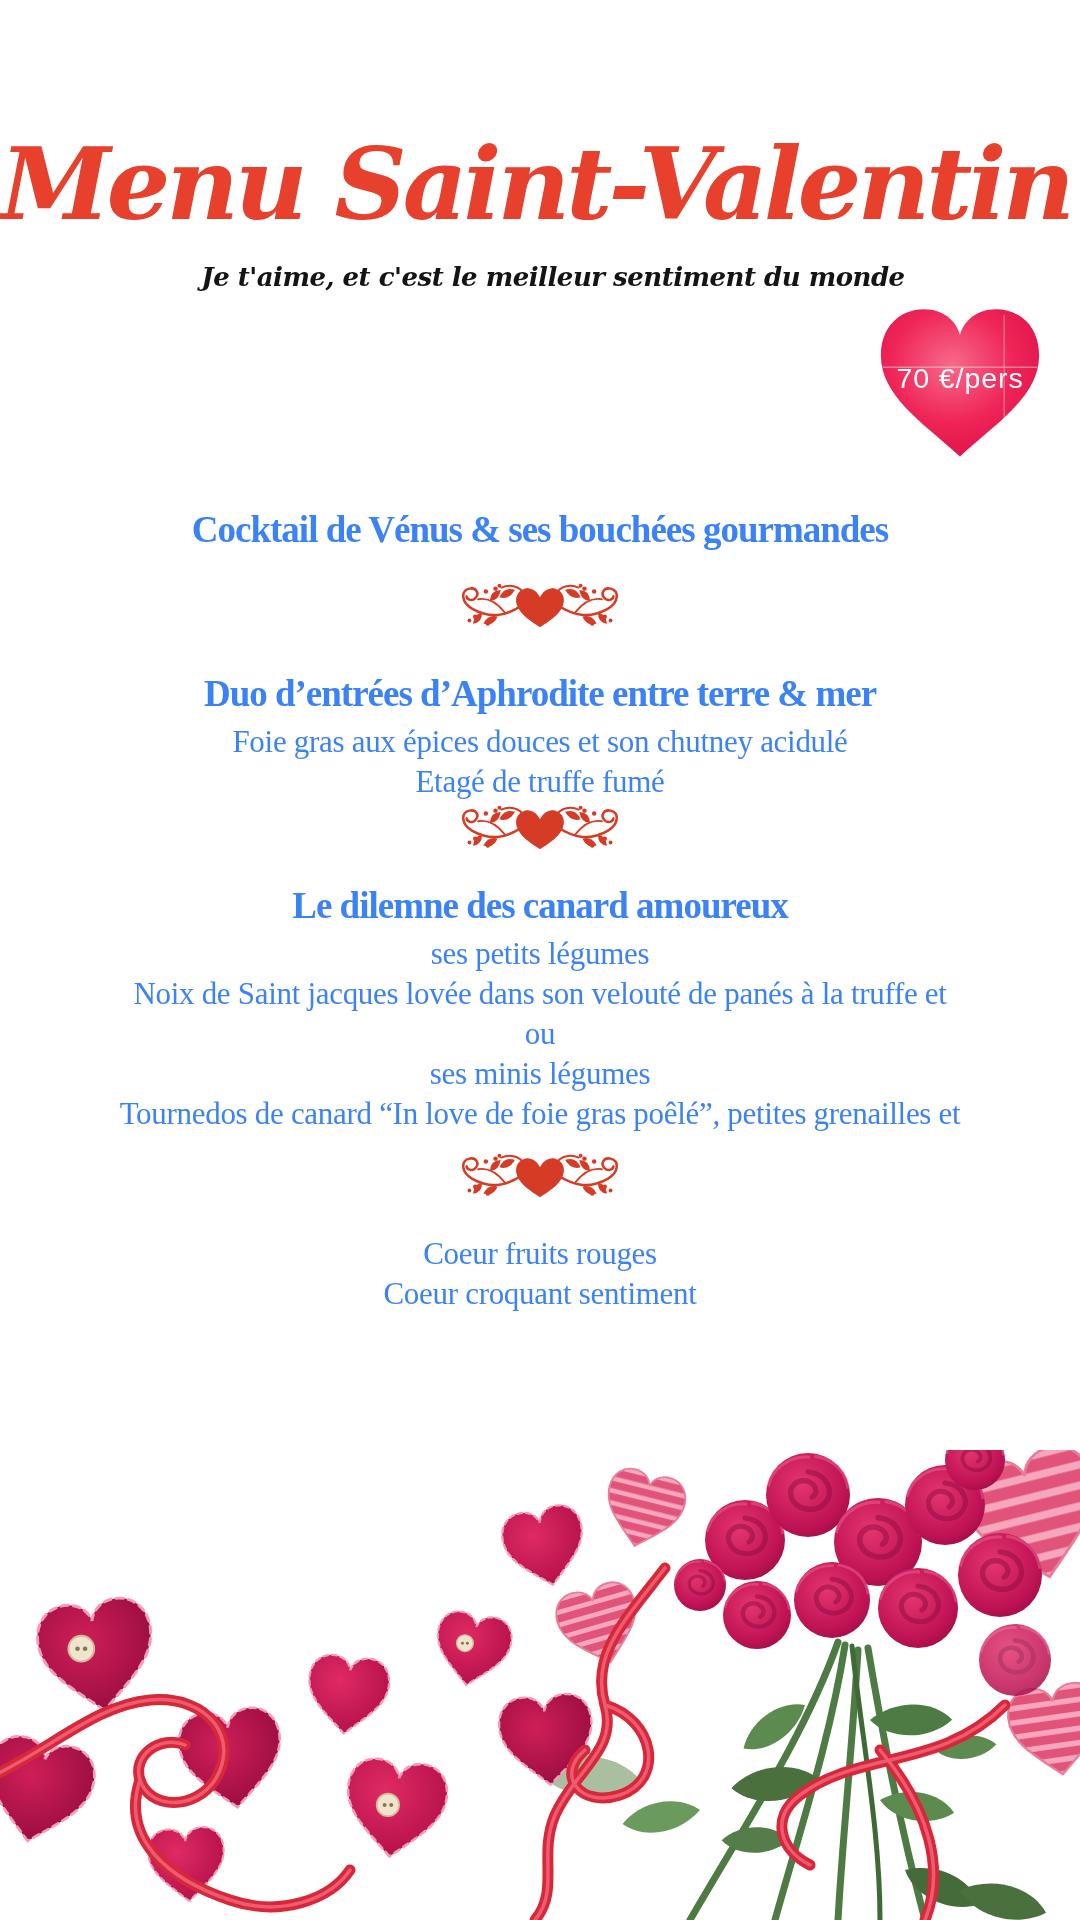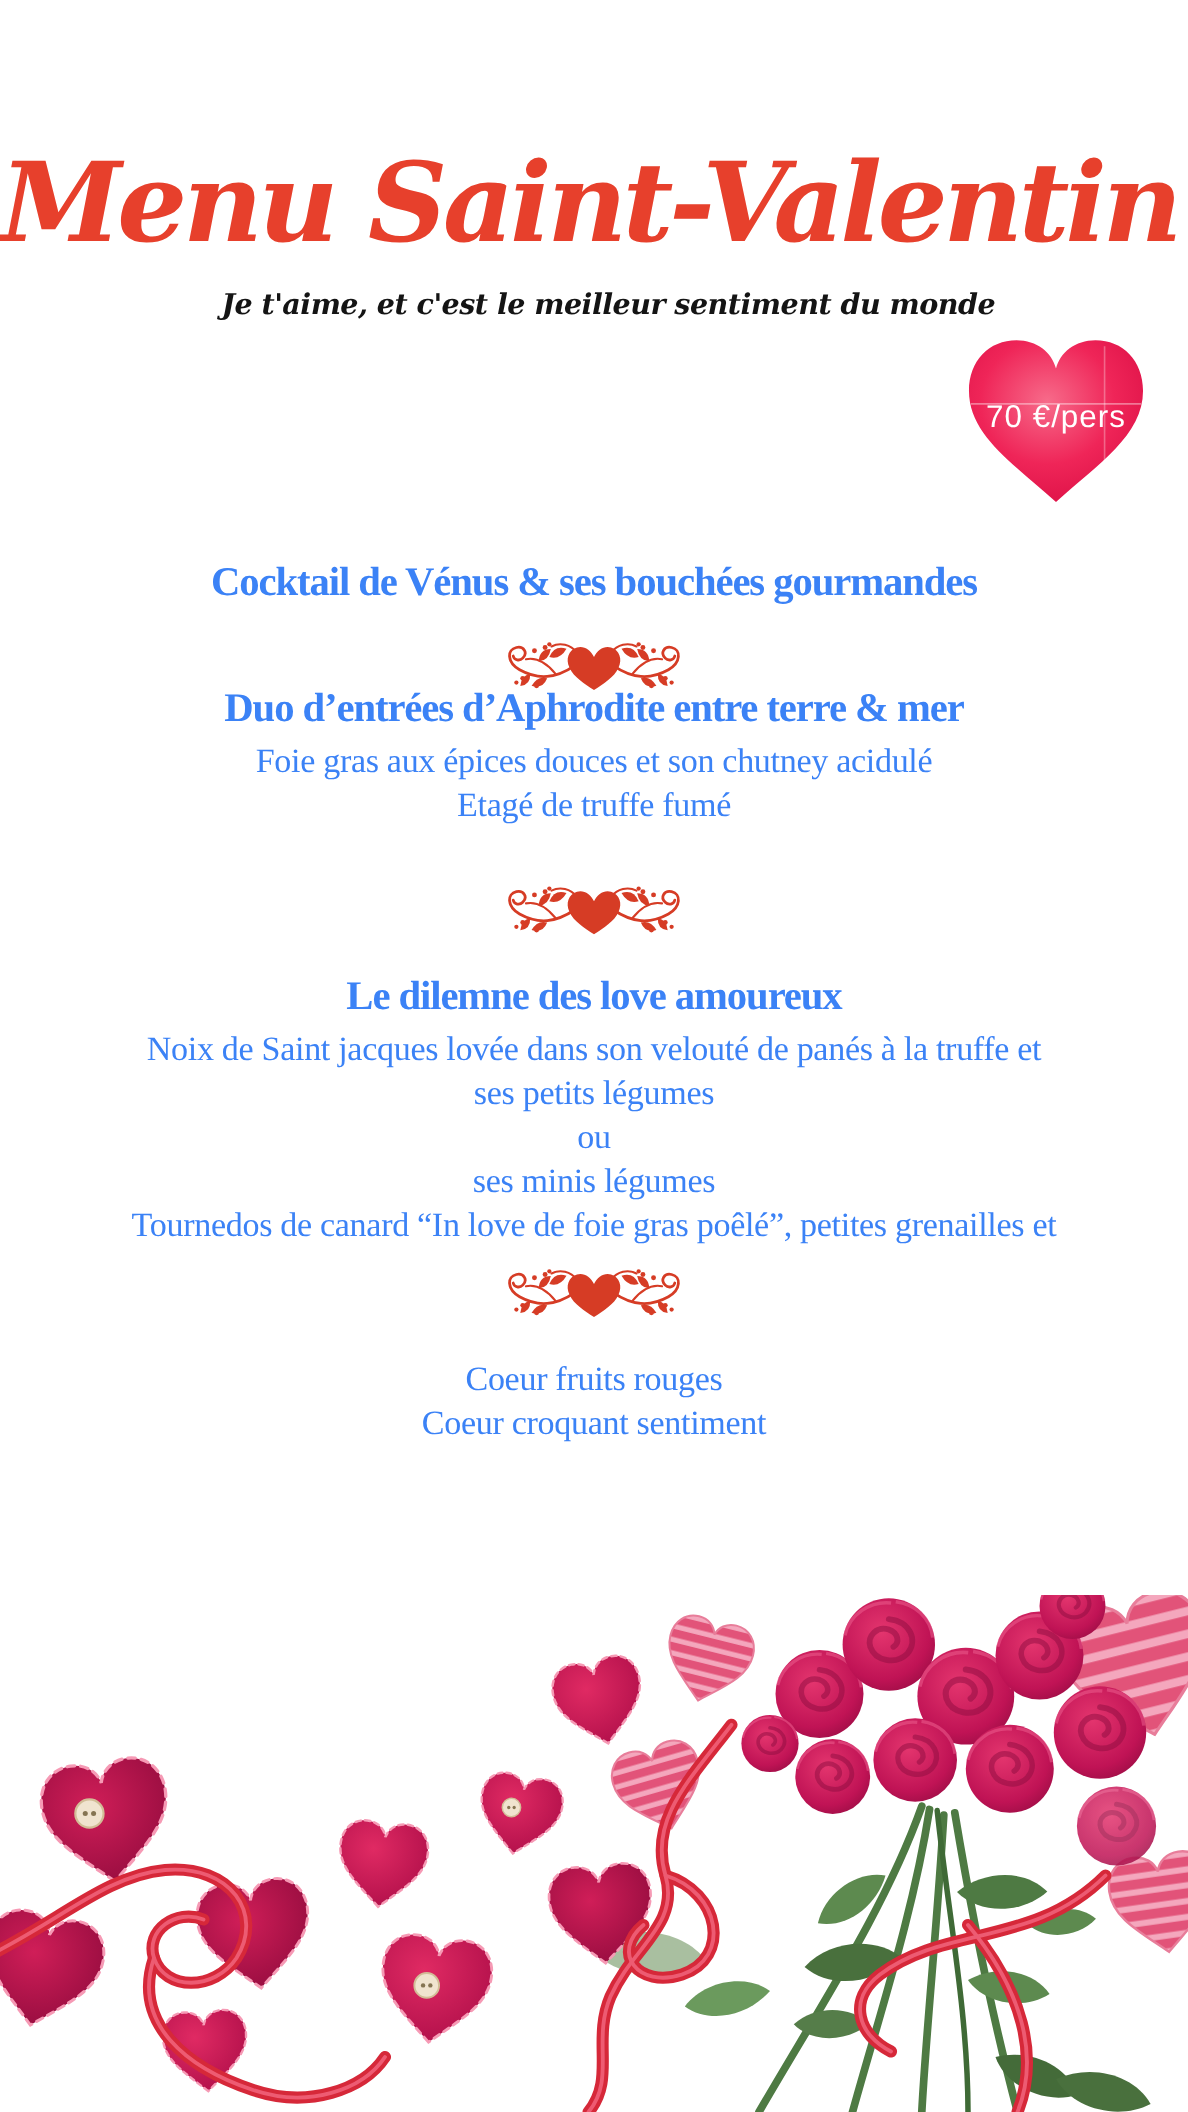--- a/index.html
+++ b/index.html
@@ -9,21 +9,21 @@
          font-family:"DejaVu Serif",serif;font-style:italic;font-weight:700;
          font-size:100px;line-height:160px;letter-spacing:-4px;color:#e7402c;white-space:nowrap;}
   .subtitle{position:absolute;top:260px;left:0;width:100%;text-align:center;
             font-family:"DejaVu Serif",serif;font-style:italic;font-weight:700;
             font-size:26px;line-height:34px;letter-spacing:-0.5px;color:#141414;margin-left:13px;}
   .price-badge{position:absolute;left:868px;top:298px;width:184px;height:166px;}
   .section{position:absolute;left:0;width:100%;text-align:center;color:#3b82f6;}
   .section h2{margin:0;font-size:37px;line-height:48px;font-weight:700;letter-spacing:-1px;}
   .lines{margin-top:4px;}
   .line{font-size:31px;line-height:40px;letter-spacing:-0.3px;}
-  .sec1{top:506px}.sec2{top:620px}.sec3{top:882px}.sec4{top:1230px}
+  .sec1{top:506px}.sec2{top:670px}.sec3{top:882px}.sec4{top:1230px}
   .divider{position:absolute;left:442px;width:196px;height:58px;}
   .div1{top:578px}.div2{top:800px}.div3{top:1148px}
   .collage{position:absolute;left:0;top:1450px;width:1080px;height:470px;}
 </style>
 </head>
 <body>
 
 <div class="page">
 
   <svg width="0" height="0" style="position:absolute">
@@ -110,24 +110,24 @@
       <div class="line">Foie gras aux épices douces et son chutney acidulé</div>
       <div class="line">Etagé de truffe fumé</div>
     </div>
   </div>
 
   <svg class="divider div2" viewBox="0 0 200 60">
       <use href="#orn"></use>
     </svg>
 
   <div class="section sec3">
-    <h2>Le dilemne des love amoureux</h2>
+    <h2>Le dilemne des canard amoureux</h2>
     <div class="lines">
+      <div class="line">ses petits légumes</div>
       <div class="line">Noix de Saint jacques lovée dans son velouté de panés à la truffe et</div>
-      <div class="line">ses petits légumes</div>
       <div class="line">ou</div>
       <div class="line">ses minis légumes</div>
       <div class="line">Tournedos de canard “In love de foie gras poêlé”, petites grenailles et</div>
     </div>
   </div>
 
   <svg class="divider div3" viewBox="0 0 200 60">
       <use href="#orn"></use>
     </svg>
 

